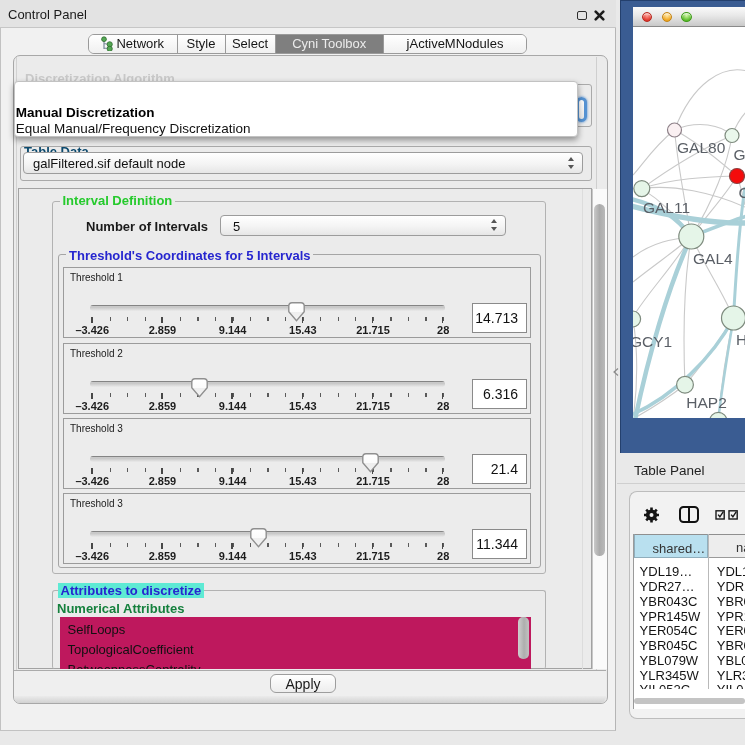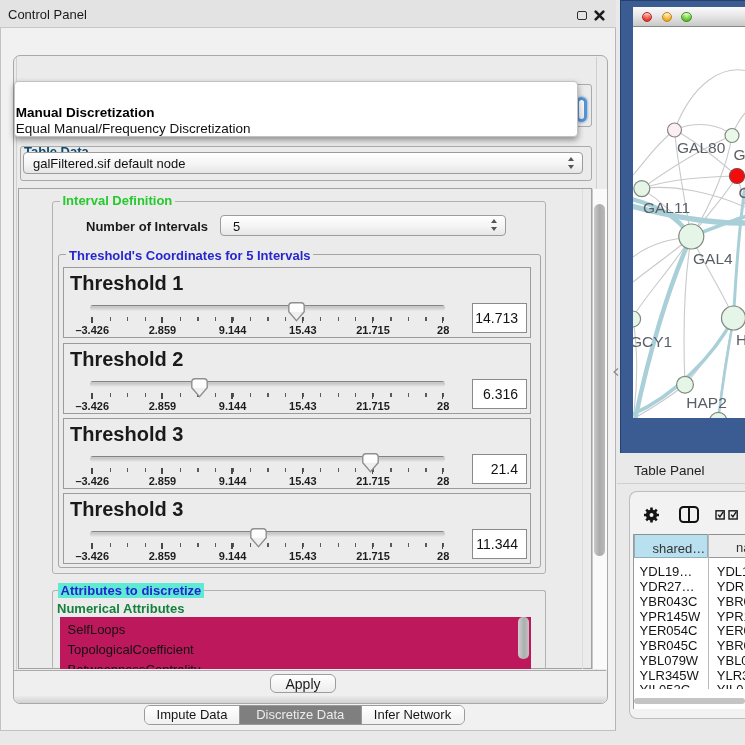--- a/index.html
+++ b/index.html
@@ -6,21 +6,21 @@
 .ab{position:absolute}
 #app{position:relative;width:745px;height:745px}
 .combo{position:absolute;border:1px solid #9c9c9c;border-radius:4px;background:linear-gradient(#ffffff,#f4f4f4 55%,#e6e6e6);font-size:13px;color:#111}
 .combo .tx{position:absolute;left:9px;top:3px}
 .stp{position:absolute;right:7px;top:50%;width:7px;height:12px;margin-top:-6px}
 .stp:before{content:"";position:absolute;left:0;top:0;border-left:3.5px solid transparent;border-right:3.5px solid transparent;border-bottom:4.5px solid #555}
 .stp:after{content:"";position:absolute;left:0;bottom:0;border-left:3.5px solid transparent;border-right:3.5px solid transparent;border-top:4.5px solid #555}
 .grp{position:absolute;border:1px solid #bbb;border-radius:3px}
 .gl{position:absolute;font-size:13px;font-weight:bold}
 .tpanel{position:absolute;left:63px;width:468px;height:71px;border:1px solid #9b9b9b;background:#ececec}
-.ttitle{position:absolute;left:6px;top:4px;font-size:20px;font-weight:bold;color:#1a1a1a}
+.ttitle{position:absolute;left:6px;top:4px;font-size:10px;font-weight:normal;color:#1a1a1a}
 .track{position:absolute;left:26px;top:37px;width:355px;height:5.5px;border-radius:3px;background:linear-gradient(#848484 0 1px,#c9c9c9 1px 2.5px,#eaeaea)}
 .minor{position:absolute;left:27.6px;top:49px;width:352px;height:3.5px;background:repeating-linear-gradient(90deg,#5a5a5a 0 1.2px,transparent 1.2px 17.55px)}
 .major{position:absolute;left:27.4px;top:49px;width:353px;height:6px;background:repeating-linear-gradient(90deg,#474747 0 1.5px,transparent 1.5px 70.2px)}
 .slab{position:absolute;top:55.5px;width:70px;text-align:center;font-size:11px;font-weight:bold;color:#1d1d1d}
 .vbox{position:absolute;left:408px;top:35px;width:55px;height:30px;border:1px solid #8a8a8a;background:#fff;font-size:14px;color:#111;text-align:right;line-height:28px;padding-right:8px}
 .thumb{position:absolute;top:33.5px}
 .tabc{position:absolute;height:20px;border:1px solid #9a9a9a;border-radius:6px;overflow:hidden;display:flex}
 .tab{height:18px;line-height:18px;font-size:13px;text-align:center;color:#151515;background:linear-gradient(#fff,#f0f0f0);border-left:1px solid #9a9a9a}
 .tab:first-child{border-left:none}
 .tabsel{background:#7f7f7f;color:#ececec}
@@ -31,21 +31,34 @@
 <div class="ab" style="left:0;top:0;width:616px;height:731px;background:#f1f1f1;border-left:1px solid #c2c2c2;border-right:1px solid #b5b5b5;border-bottom:1px solid #c2c2c2"></div>
 <div class="ab" style="left:0;top:0;width:616px;height:28px;background:#e3e3e3;border-bottom:1px solid #c6c6c6"></div>
 <div class="ab" style="left:8px;top:7px;font-size:13px;color:#1a1a1a">Control Panel</div>
 <div class="ab" style="left:577px;top:10.5px;width:9.5px;height:9.5px;border:1.6px solid #2e2e2e;border-radius:2px"></div>
 <svg class="ab" style="left:593.5px;top:10px" width="11" height="11">
       <path d="M1.7,1.7 L9.3,9.3 M9.3,1.7 L1.7,9.3" stroke="#1c1c1c" stroke-width="2.6" stroke-linecap="round"></path>
     </svg>
 <div class="ab" style="left:12.5px;top:54.5px;width:595px;height:649px;background:#ebebeb;border:1px solid #a8a8a8;border-radius:7px"></div>
 <div class="ab" style="left:15.5px;top:57px;width:581.5px;height:643px;border-left:1px solid #d2d2d2;border-right:1px solid #cfcfcf"></div>
 <div class="ab" style="left:14px;top:696px;width:592px;height:7px;background:linear-gradient(#ebebeb,#d2d2d2);border-radius:0 0 6px 6px"></div>
+<div class="tabc" style="left:88px;top:34px;width:439px">
+<div class="tab" style="width:87.5px"><svg width="12" height="15" style="vertical-align:-3px;margin-right:3px">
+          <path d="M3,3.5 L3,13 M3,7.5 L8.5,8.5 M3,12 L8.5,12.5" stroke="#7a8a9a" stroke-width="1.2" fill="none"></path>
+          <circle cx="3" cy="3.2" r="2.4" fill="#55a855" stroke="#2f6b2f" stroke-width="0.8"></circle>
+          <circle cx="8.7" cy="8.3" r="2.6" fill="#55a855" stroke="#2f6b2f" stroke-width="0.8"></circle>
+          <circle cx="8.7" cy="12.8" r="2.6" fill="#55a855" stroke="#2f6b2f" stroke-width="0.8"></circle>
+        </svg>Network</div>
+<div class="tab" style="width:48px">Style</div>
+<div class="tab" style="width:50px">Select</div>
+<div class="tab tabsel" style="width:108.5px">Cyni Toolbox</div>
+<div class="tab" style="width:143px">jActiveMNodules</div>
+</div>
 <div class="grp" style="left:20px;top:84px;width:572px;height:43px;border-color:#a9a9a9"></div>
+<div class="gl" style="left:25px;top:71px;color:#c8c8c8">Discretization Algorithm</div>
 <div class="ab" style="left:560px;top:98px;width:27px;height:22px;border:1px solid #9c9c9c;border-radius:4px;background:linear-gradient(#fff,#e9e9e9)"></div>
 <div class="ab" style="left:576px;top:96.5px;width:11px;height:25px;border:3px solid #5592d2;border-radius:6px;box-shadow:0 0 2px 1px rgba(90,150,215,.55)"></div>
 <div class="stp" style="left:567px;top:103px;right:auto;margin-top:0"></div>
 <div class="grp" style="left:20px;top:146px;width:572px;height:35px;border-color:#a9a9a9"></div>
 <div class="gl" style="left:24px;top:144px;color:#0c4a6e">Table Data</div>
 <div class="combo" style="left:23px;top:151.5px;width:560px;height:22px">
       <span class="tx">galFiltered.sif default node</span>
       <span class="stp"></span>
     </div>
 <div class="ab" style="left:18px;top:187.5px;width:573.5px;height:481.5px;border:1px solid #a2a2a2;background:#ebebeb"></div>
@@ -159,25 +172,20 @@
 </div>
 <div class="grp" style="left:52px;top:589.5px;width:494px;height:79.5px;border-color:#b2b2b2;border-bottom:none"></div>
 <div class="gl" style="left:57.5px;top:583px;color:#2626cf;background:#5eead4;padding:0 3px">Attributes to discretize</div>
 <div class="ab" style="left:57px;top:601px;font-size:13px;font-weight:bold;color:#15803d">Numerical Attributes</div>
 <div class="ab" style="left:59.5px;top:617px;width:471px;height:52px;background:#be185d;overflow:hidden">
       <div style="position:absolute;left:8px;top:2.5px;font-size:13px;color:#111;line-height:20px">SelfLoops<br>TopologicalCoefficient<br>BetweennessCentrality</div>
       <div style="position:absolute;right:1.5px;top:0;width:11px;height:42px;background:linear-gradient(90deg,#cfcfcf,#aeaeae 55%,#c2c2c2);border-radius:5px"></div>
     </div>
 <div class="ab" style="left:14px;top:670px;width:592px;height:26px;background:#efefef;border-top:1px solid #ababab"></div>
 <div class="ab" style="left:270px;top:673.5px;width:66px;height:19px;border:1px solid #9d9d9d;border-radius:6px;background:linear-gradient(#fff,#ededed);font-size:14px;color:#1a1a1a;text-align:center;line-height:18px">Apply</div>
-<div class="tabc" style="left:144px;top:704.5px;width:321px">
-<div class="tab" style="width:94px">Impute Data</div>
-<div class="tab tabsel" style="width:121.5px">Discretize Data</div>
-<div class="tab" style="width:103px">Infer Network</div>
-</div>
 <div class="ab" style="left:13.7px;top:80.8px;width:564px;height:55.8px;background:#fff;border:1px solid #c2c2c2;border-radius:4px;box-shadow:0 3px 6px rgba(0,0,0,0.4)">
       <div style="position:absolute;left:1px;top:23.5px;font-size:13.5px;font-weight:bold;color:#000">Manual Discretization</div>
       <div style="position:absolute;left:1px;top:39.5px;font-size:13.5px;color:#111">Equal Manual/Frequency Discretization</div>
     </div>
 <div class="ab" style="left:620px;top:0;width:125px;height:453px;background:#3a5c92;border-left:1px solid #24406d;border-top:1px solid #24406d"></div>
 <div class="ab" style="left:633px;top:6.5px;width:112px;height:20.5px;background:linear-gradient(#fafafa,#e8e8e8 45%,#c9c9c9);border-bottom:1px solid #8a8a8a"></div>
 <div class="ab" style="left:642.1px;top:11.8px;width:10.4px;height:10.4px;border-radius:50%;background:radial-gradient(circle at 50% 30%,#ff9f96 0%,#e0362b 70%);border:1px solid #b5281f;box-shadow:inset 0 1.5px 1px rgba(255,255,255,0.65)"></div>
 <div class="ab" style="left:661.8px;top:11.8px;width:10.4px;height:10.4px;border-radius:50%;background:radial-gradient(circle at 50% 30%,#ffe9a8 0%,#efa51e 70%);border:1px solid #c28415;box-shadow:inset 0 1.5px 1px rgba(255,255,255,0.65)"></div>
 <div class="ab" style="left:681.4px;top:11.8px;width:10.4px;height:10.4px;border-radius:50%;background:radial-gradient(circle at 50% 30%,#d2f7a8 0%,#59bb2a 70%);border:1px solid #3f9a1a;box-shadow:inset 0 1.5px 1px rgba(255,255,255,0.65)"></div>
 <svg class="ab" style="left:633px;top:27px;background:#fff" width="112" height="391" viewBox="0 0 112 391">

